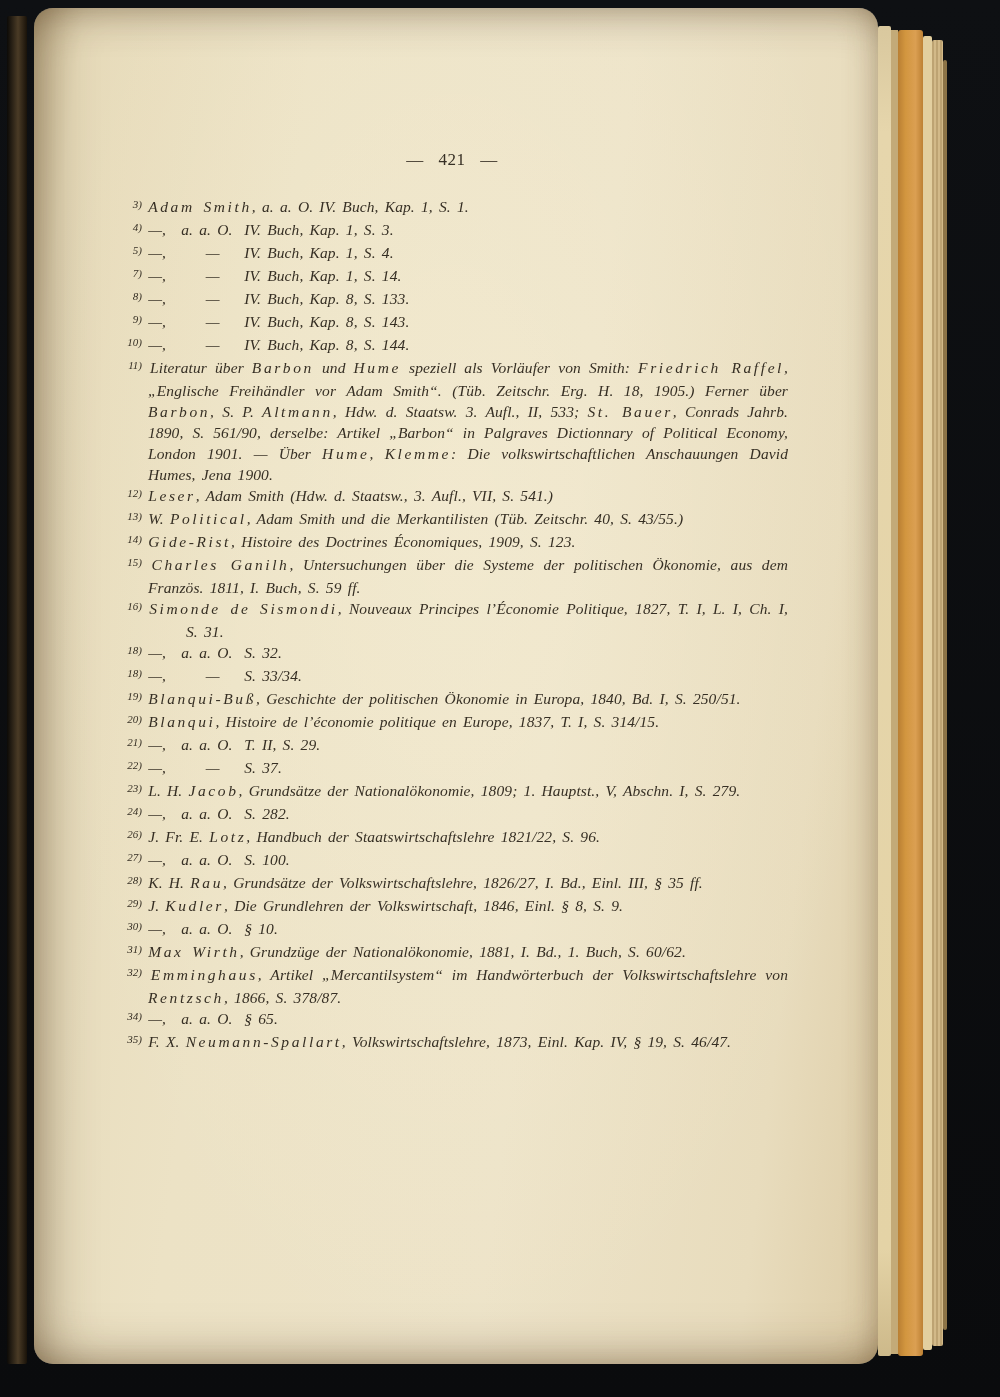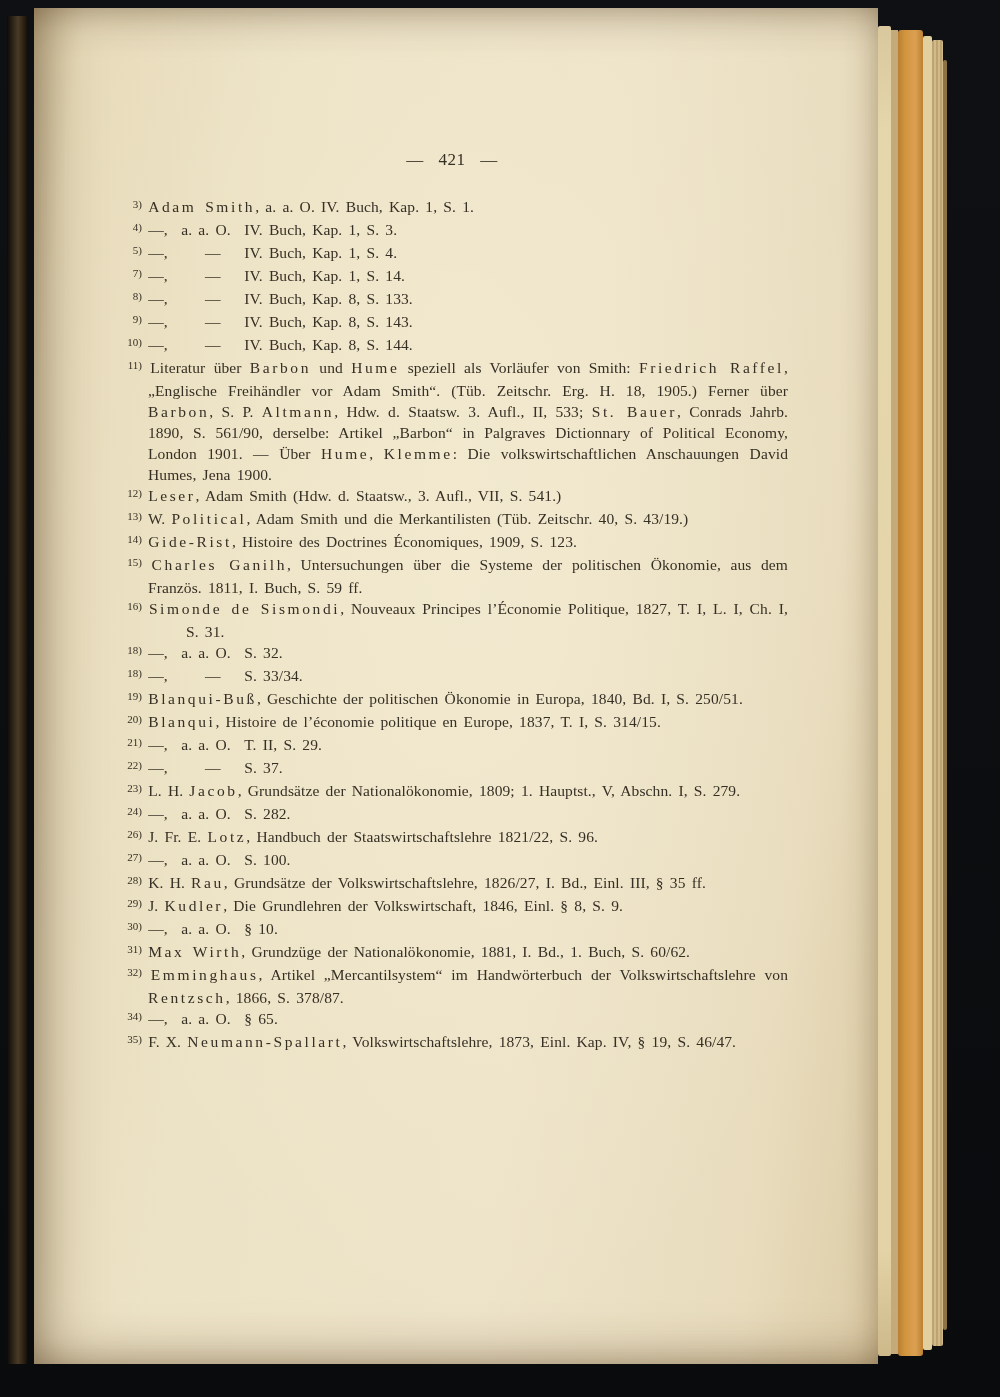--- a/index.html
+++ b/index.html
@@ -24,33 +24,34 @@
   .page {
     position: absolute; left: 34px; top: 8px; width: 844px; height: 1356px;
     background:
       radial-gradient(ellipse at 50% 38%, rgba(255,250,228,0.28), rgba(0,0,0,0) 72%),
       linear-gradient(97deg, #d8c9a4 0%, #e7dbba 5%, #ece2c5 28%, #ede3c8 60%, #e8dcbd 86%, #ddcca6 100%);
     box-shadow:
       inset 34px 0 60px -30px rgba(70,45,15,0.50),
       inset -18px 0 40px -26px rgba(100,70,30,0.45),
       inset 0 28px 50px -34px rgba(70,45,20,0.45),
       inset 0 -30px 55px -36px rgba(80,50,20,0.50);
+    border-radius: 19px;
   }
   .text-block {
     position: absolute; left: 82px; top: 142px; width: 672px;
     color: var(--ink, #362f24);
   }
   .page-header {
     text-align: center;
     font-size: 17px;
     word-spacing: 10px;
     letter-spacing: 0.5px;
     margin: 0 0 26px 0;
   }
-  .footnotes { hyphens: auto; }
+  .footnotes { hyphens: auto; font-style: italic; }
   .footnote {
     font-size: 15.5px;
     line-height: 21px;
     text-align: justify;
     padding-left: 32px;
     text-indent: -32px;
     word-spacing: 2.2px;
     letter-spacing: 0.1px;
   }
   .footnote.cont-indent { padding-left: 70px; text-indent: -70px; }
@@ -95,21 +96,21 @@
       <div class="footnotes">
           <div class="footnote"><span class="fn-marker">3)</span> <span class="spaced">Adam Smith</span><span>, a. a. O. IV. Buch, Kap. 1, S. 1.</span></div>
           <div class="footnote"><span class="fn-marker">4)</span> <span class="col" style="width: 33px;">—,</span><span class="col" style="width: 63px;">a. a. O.</span><span>IV. Buch, Kap. 1, S. 3.</span></div>
           <div class="footnote"><span class="fn-marker">5)</span> <span class="col" style="width: 33px;">—,</span><span class="col" style="width: 63px; text-align: center;">—</span><span>IV. Buch, Kap. 1, S. 4.</span></div>
           <div class="footnote"><span class="fn-marker">7)</span> <span class="col" style="width: 33px;">—,</span><span class="col" style="width: 63px; text-align: center;">—</span><span>IV. Buch, Kap. 1, S. 14.</span></div>
           <div class="footnote"><span class="fn-marker">8)</span> <span class="col" style="width: 33px;">—,</span><span class="col" style="width: 63px; text-align: center;">—</span><span>IV. Buch, Kap. 8, S. 133.</span></div>
           <div class="footnote"><span class="fn-marker">9)</span> <span class="col" style="width: 33px;">—,</span><span class="col" style="width: 63px; text-align: center;">—</span><span>IV. Buch, Kap. 8, S. 143.</span></div>
           <div class="footnote"><span class="fn-marker">10)</span> <span class="col" style="width: 33px;">—,</span><span class="col" style="width: 63px; text-align: center;">—</span><span>IV. Buch, Kap. 8, S. 144.</span></div>
           <div class="footnote"><span class="fn-marker">11)</span> <span>Literatur über </span><span class="spaced">Barbon</span><span> und </span><span class="spaced">Hume</span><span> speziell als Vorläufer von Smith: </span><span class="spaced">Friedrich Raffel</span><span>, „Englische Freihändler vor Adam Smith“. (Tüb. Zeitschr. Erg. H. 18, 1905.) Ferner über </span><span class="spaced">Barbon</span><span>, S. P. </span><span class="spaced">Altmann</span><span>, Hdw. d. Staatsw. 3. Aufl., II, 533; </span><span class="spaced">St. Bauer</span><span>, Conrads Jahrb. 1890, S. 561/90, derselbe: Artikel „Barbon“ in Palgraves Dictionnary of Political Economy, London 1901. — Über </span><span class="spaced">Hume</span><span>, </span><span class="spaced">Klemme</span><span>: Die volkswirtschaftlichen Anschauungen David Humes, Jena 1900.</span></div>
           <div class="footnote"><span class="fn-marker">12)</span> <span class="spaced">Leser</span><span>, Adam Smith (Hdw. d. Staatsw., 3. Aufl., VII, S. 541.)</span></div>
-          <div class="footnote"><span class="fn-marker">13)</span> <span>W. </span><span class="spaced">Political</span><span>, Adam Smith und die Merkantilisten (Tüb. Zeitschr. 40, S. 43/19.)</span></div>
+          <div class="footnote"><span class="fn-marker">13)</span> <span>W. </span><span class="spaced">Political</span><span>, Adam Smith und die Merkantilisten (Tüb. Zeitschr. 40, S. 43/55.)</span></div>
           <div class="footnote"><span class="fn-marker">14)</span> <span class="spaced">Gide-Rist</span><span>, Histoire des Doctrines Économiques, 1909, S. 123.</span></div>
           <div class="footnote"><span class="fn-marker">15)</span> <span class="spaced">Charles Ganilh</span><span>, Untersuchungen über die Systeme der politischen Ökonomie, aus dem Französ. 1811, I. Buch, S. 59 ff.</span></div>
           <div class="footnote cont-indent"><span class="fn-marker">16)</span> <span class="spaced">Simonde de Sismondi</span><span>, Nouveaux Principes l’Économie Politique, 1827, T. I, L. I, Ch. I, S. 31.</span></div>
           <div class="footnote"><span class="fn-marker">18)</span> <span class="col" style="width: 33px;">—,</span><span class="col" style="width: 63px;">a. a. O.</span><span>S. 32.</span></div>
           <div class="footnote"><span class="fn-marker">18)</span> <span class="col" style="width: 33px;">—,</span><span class="col" style="width: 63px; text-align: center;">—</span><span>S. 33/34.</span></div>
           <div class="footnote"><span class="fn-marker">19)</span> <span class="spaced">Blanqui-Buß</span><span>, Geschichte der politischen Ökonomie in Europa, 1840, Bd. I, S. 250/51.</span></div>
           <div class="footnote"><span class="fn-marker">20)</span> <span class="spaced">Blanqui</span><span>, Histoire de l’économie politique en Europe, 1837, T. I, S. 314/15.</span></div>
           <div class="footnote"><span class="fn-marker">21)</span> <span class="col" style="width: 33px;">—,</span><span class="col" style="width: 63px;">a. a. O.</span><span>T. II, S. 29.</span></div>
           <div class="footnote"><span class="fn-marker">22)</span> <span class="col" style="width: 33px;">—,</span><span class="col" style="width: 63px; text-align: center;">—</span><span>S. 37.</span></div>
           <div class="footnote cont-indent"><span class="fn-marker">23)</span> <span>L. H. </span><span class="spaced">Jacob</span><span>, Grundsätze der Nationalökonomie, 1809; 1. Hauptst., V, Abschn. I, S. 279.</span></div>

